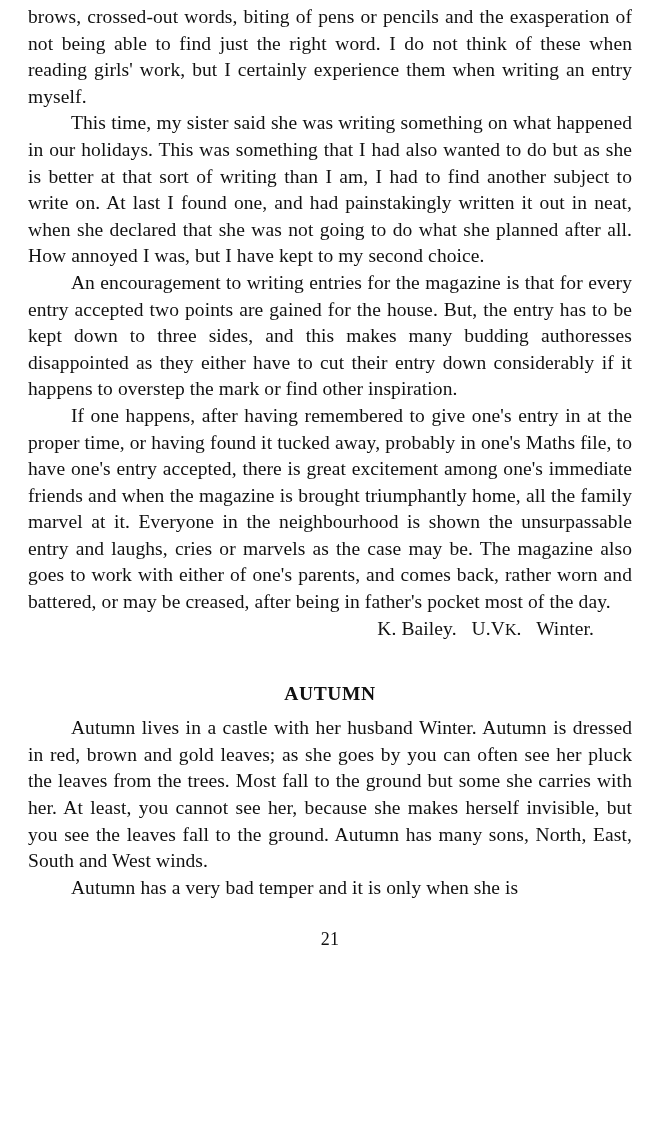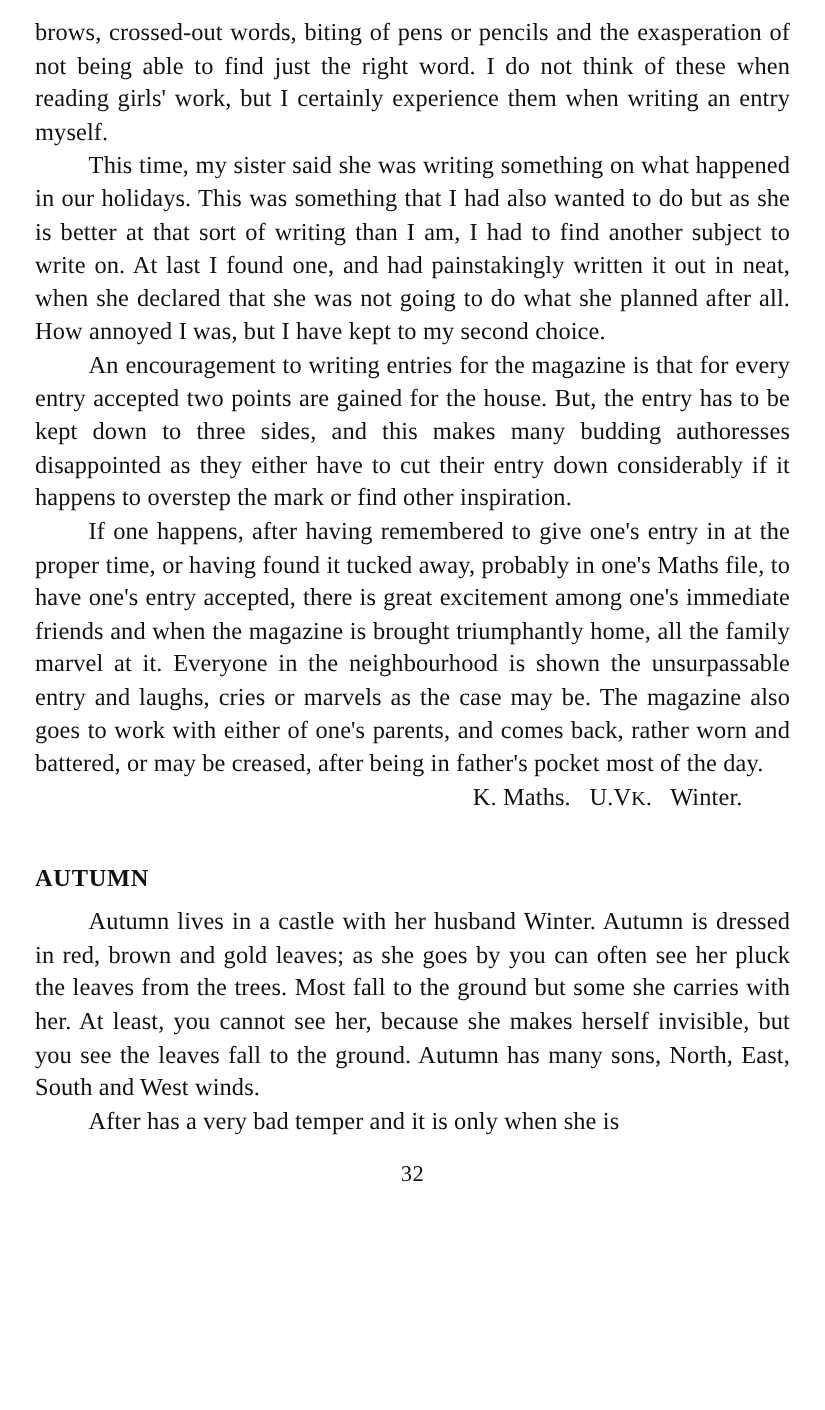--- a/index.html
+++ b/index.html
@@ -12,21 +12,21 @@
     height: 1128px;
     font-family: "Liberation Serif", "DejaVu Serif", serif;
     color: #111111;
     -webkit-font-smoothing: antialiased;
   }
   .page {
     position: relative;
     width: 660px;
     height: 964px;
     box-sizing: border-box;
-    padding: 14px 28px 0 28px;
+    padding: 4px 28px 0 28px;
   }
   .body-text {
     font-size: 19.5px;
     line-height: 26.6px;
     text-align: justify;
     text-justify: inter-word;
     letter-spacing: 0.1px;
   }
   .body-text p {
     margin: 0;
@@ -40,20 +40,21 @@
     text-align: right;
     padding-right: 38px;
     font-size: 19.5px;
     line-height: 26.6px;
     letter-spacing: 0.1px;
   }
   .byline .smallcaps {
     font-size: 16px;
   }
   .section-title {
+    text-align: center;
     font-weight: bold;
     font-size: 19.5px;
     letter-spacing: 0.6px;
     margin: 40px 0 10px 0;
   }
   .folio {
     position: absolute;
     left: 0;
     right: 0;
     bottom: 14px;
@@ -68,26 +69,26 @@
 <div class="page">
 
   <div class="body-text">
     <p class="noindent">brows, crossed-out words, biting of pens or pencils and the exasperation of not being able to find just the right word. I do not think of these when reading girls' work, but I certainly experience them when writing an entry myself.</p>
     <p>This time, my sister said she was writing something on what happened in our holidays. This was something that I had also wanted to do but as she is better at that sort of writing than I am, I had to find another subject to write on. At last I found one, and had painstakingly written it out in neat, when she declared that she was not going to do what she planned after all. How annoyed I was, but I have kept to my second choice.</p>
     <p>An encouragement to writing entries for the magazine is that for every entry accepted two points are gained for the house. But, the entry has to be kept down to three sides, and this makes many budding authoresses disappointed as they either have to cut their entry down considerably if it happens to overstep the mark or find other inspiration.</p>
     <p>If one happens, after having remembered to give one's entry in at the proper time, or having found it tucked away, probably in one's Maths file, to have one's entry accepted, there is great excitement among one's immediate friends and when the magazine is brought triumphantly home, all the family marvel at it. Everyone in the neighbourhood is shown the unsurpassable entry and laughs, cries or marvels as the case may be. The magazine also goes to work with either of one's parents, and comes back, rather worn and battered, or may be creased, after being in father's pocket most of the day.</p>
   </div>
 
   <p class="byline">
-    <span>K. Maths.</span>&nbsp;&nbsp;
+    <span>K. Bailey.</span>&nbsp;&nbsp;
     <span>U.V</span><span class="smallcaps">K</span><span>.</span>&nbsp;&nbsp;
     <span>Winter.</span>
   </p>
 
   <h2 class="section-title">AUTUMN</h2>
 
   <div class="body-text">
     <p>Autumn lives in a castle with her husband Winter. Autumn is dressed in red, brown and gold leaves; as she goes by you can often see her pluck the leaves from the trees. Most fall to the ground but some she carries with her. At least, you cannot see her, because she makes herself invisible, but you see the leaves fall to the ground. Autumn has many sons, North, East, South and West winds.</p>
-    <p>After has a very bad temper and it is only when she is</p>
+    <p>Autumn has a very bad temper and it is only when she is</p>
   </div>
 
-  <div class="folio">32</div>
+  <div class="folio">21</div>
 </div>
 
 </body></html>

